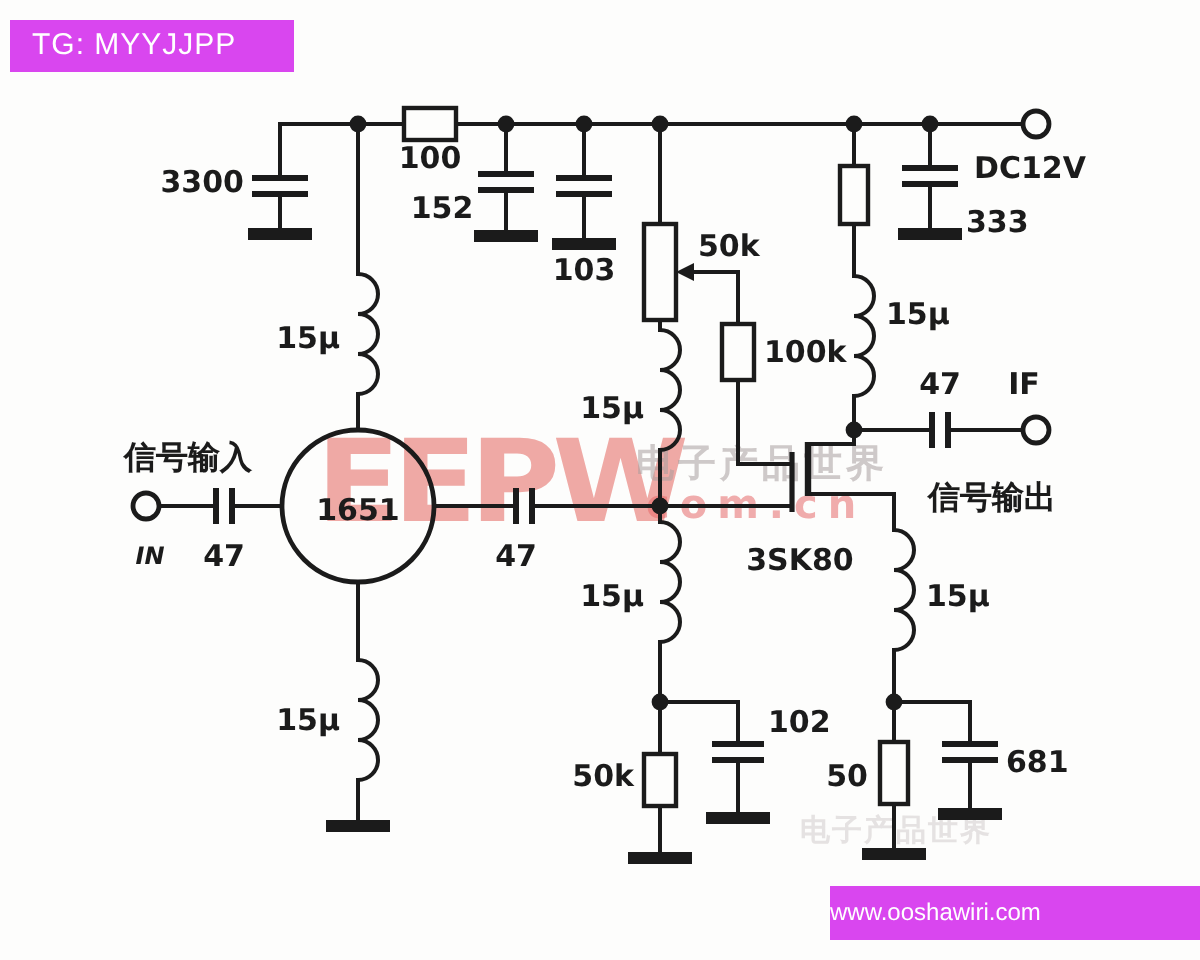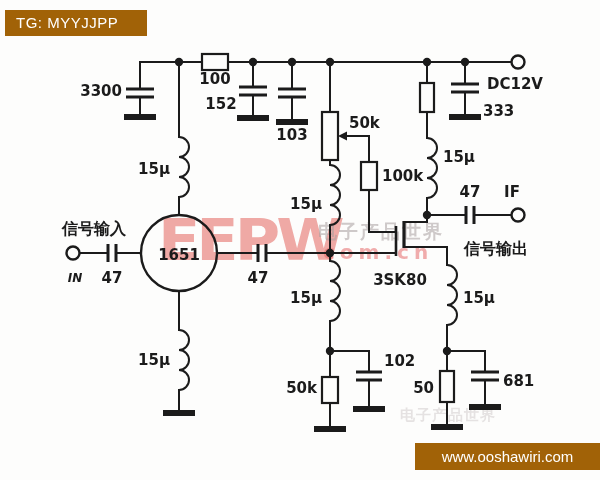--- a/index.html
+++ b/index.html
@@ -1,23 +1,23 @@
 <!DOCTYPE html>
 <html><head>
 <meta charset="utf-8">
 <style>
   html,body{margin:0;padding:0;background:#fff;}
   #page{position:relative;width:600px;height:480px;background:#fdfdfc;overflow:hidden;
         font-family:"DejaVu Sans",sans-serif;}
-  .banner{position:absolute;background:#a16207;color:#fff;
+  .banner{position:absolute;background:#d946ef;color:#fff;
           font-family:"Liberation Sans","DejaVu Sans",sans-serif;}
   #banner-top{left:5px;top:10px;width:131px;height:26px;line-height:26px;
               padding-left:11px;font-size:15px;letter-spacing:.5px;}
   #banner-bottom{left:415px;top:443px;width:185px;height:27px;line-height:27px;
-                 text-align:center;font-size:15px;}
+                 font-size:12px;}
   .wm{position:absolute;white-space:nowrap;pointer-events:none;}
   #wm-logo{left:158px;top:204px;font-size:62px;font-weight:bold;
            letter-spacing:-4px;color:rgba(225,85,78,.50);transform:scaleY(.92);}
   #wm-cn{left:318px;top:219px;font-size:19px;font-weight:bold;letter-spacing:2px;
          color:rgba(168,158,158,.55);}
   #wm-domain{left:323px;top:240px;font-size:20px;font-weight:bold;letter-spacing:5px;
              color:rgba(230,105,105,.55);}
   #wm-faint{left:400px;top:406px;font-size:15px;font-weight:bold;letter-spacing:1px;
             color:rgba(175,165,165,.30);}
   svg{position:absolute;left:0;top:0;}

